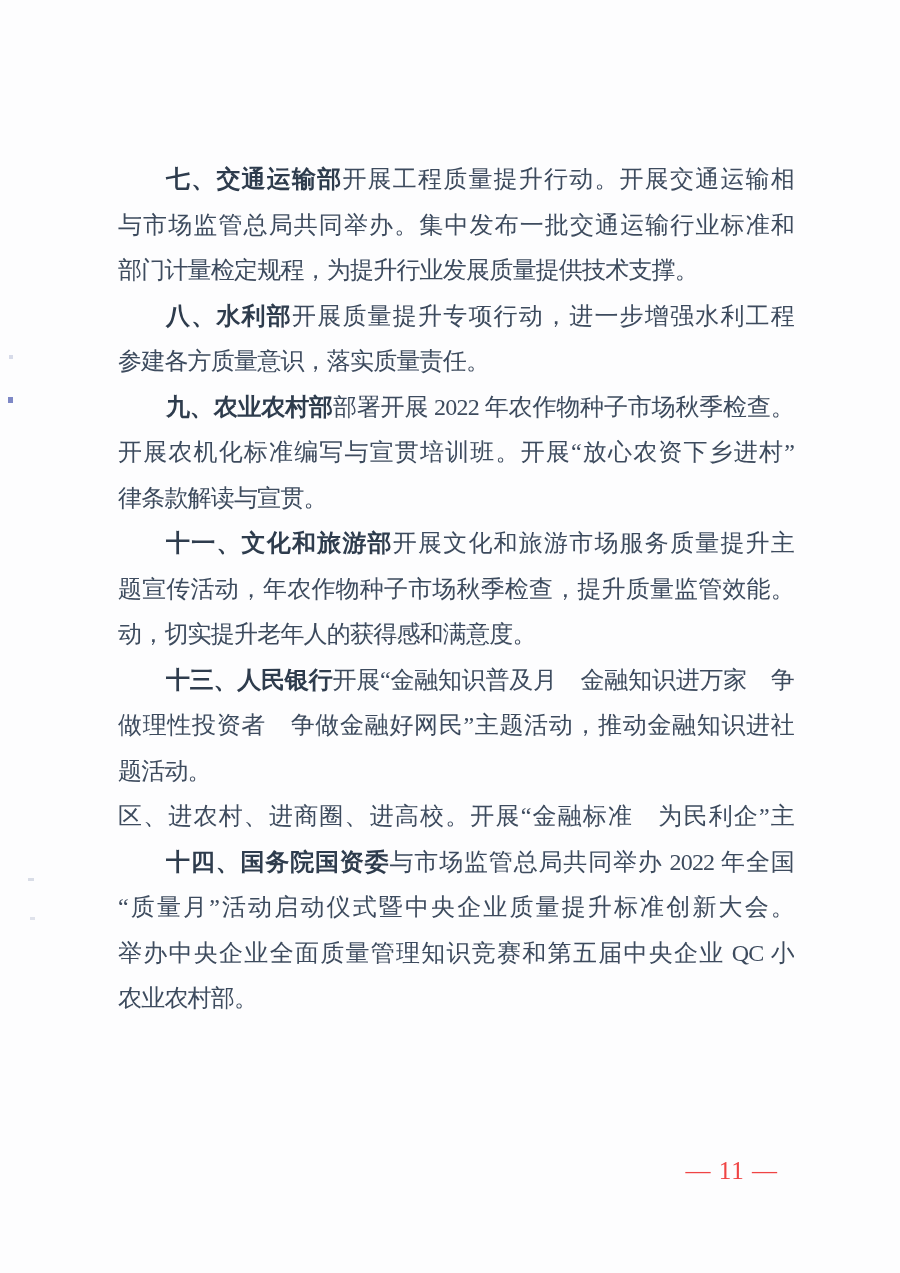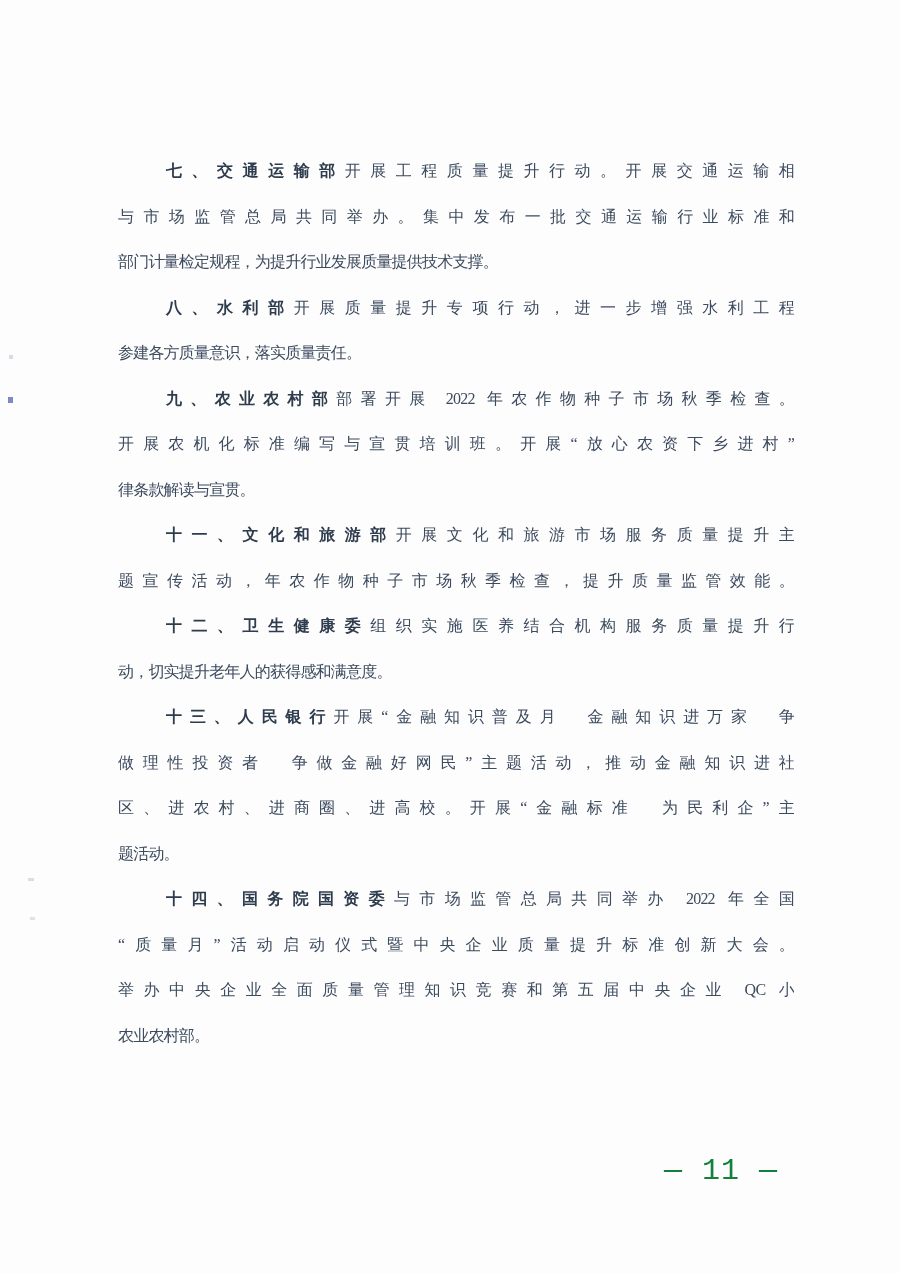--- a/index.html
+++ b/index.html
@@ -16,22 +16,22 @@
     font-family: "Liberation Serif", "DejaVu Serif", serif;
   }
   .text-block {
     position: absolute;
     left: 118px;
     top: 156px;
     width: 676px;
   }
   .line {
     height: 45.5px;
-    line-height: 30px;
-    font-size: 16px;
+    line-height: 46px;
+    font-size: 24px;
     color: #3d4b5e;
     letter-spacing: -0.8px;
     overflow: hidden;
     white-space: normal;
   }
   .line.just {
     text-align: justify;
     text-align-last: justify;
   }
   .line.first {
@@ -39,25 +39,25 @@
   }
   .line .b {
     font-weight: 700;
     color: #2e3c4d;
     font-family: "Liberation Sans", "DejaVu Sans", sans-serif;
   }
   .page-num {
     position: absolute;
     top: 1156px;
     right: 122px;
-    font-size: 30px;
+    font-size: 25px;
     line-height: 30px;
-    color: #15803d;
+    color: #ef4444;
     letter-spacing: 1px;
-    font-family: Liberation Mono, monospace;
+    font-family: Liberation Serif, serif;
   }
   
   .speck { position: absolute; }
   .speck-1 { left: 8px;  top: 397px; width: 5px; height: 6px; background: #7e88c6; }
   .speck-2 { left: 9px;  top: 355px; width: 4px; height: 4px; background: #c9cfe2; opacity: .75; }
   .speck-3 { left: 28px; top: 878px; width: 6px; height: 3px; background: #d9dde7; }
   .speck-4 { left: 30px; top: 917px; width: 5px; height: 3px; background: #dfe2eb; }
 </style>
 </head>
 <body>
@@ -83,29 +83,28 @@
       <div class="line">律条款解读与宣贯。</div>
     </div>
 
 
     <div>
       <div class="line first just"><span class="b">十一、文化和旅游部</span><span>开展文化和旅游市场服务质量提升主</span></div>
       <div class="line just">题宣传活动，年农作物种子市场秋季检查，提升质量监管效能。</div>
     </div>
 
     <div>
-      <div class="line first just"><span class="b">十二、卫生健康委</span><span>组织实施医养结合机构服务质量提升行</span></div>
       <div class="line">动，切实提升老年人的获得感和满意度。</div>
     </div>
 
     <div>
       <div class="line first just"><span class="b">十三、人民银行</span><span>开展“金融知识普及月　金融知识进万家　争</span></div>
       <div class="line just">做理性投资者　争做金融好网民”主题活动，推动金融知识进社</div>
+      <div class="line">题活动。</div>
       <div class="line just">区、进农村、进商圈、进高校。开展“金融标准　为民利企”主</div>
-      <div class="line">题活动。</div>
     </div>
 
     <div>
       <div class="line first just"><span class="b">十四、国务院国资委</span><span>与市场监管总局共同举办 2022 年全国</span></div>
       <div class="line just">“质量月”活动启动仪式暨中央企业质量提升标准创新大会。</div>
       <div class="line just">举办中央企业全面质量管理知识竞赛和第五届中央企业 QC 小</div>
       <div class="line">农业农村部。</div>
     </div>
 
   </div>

